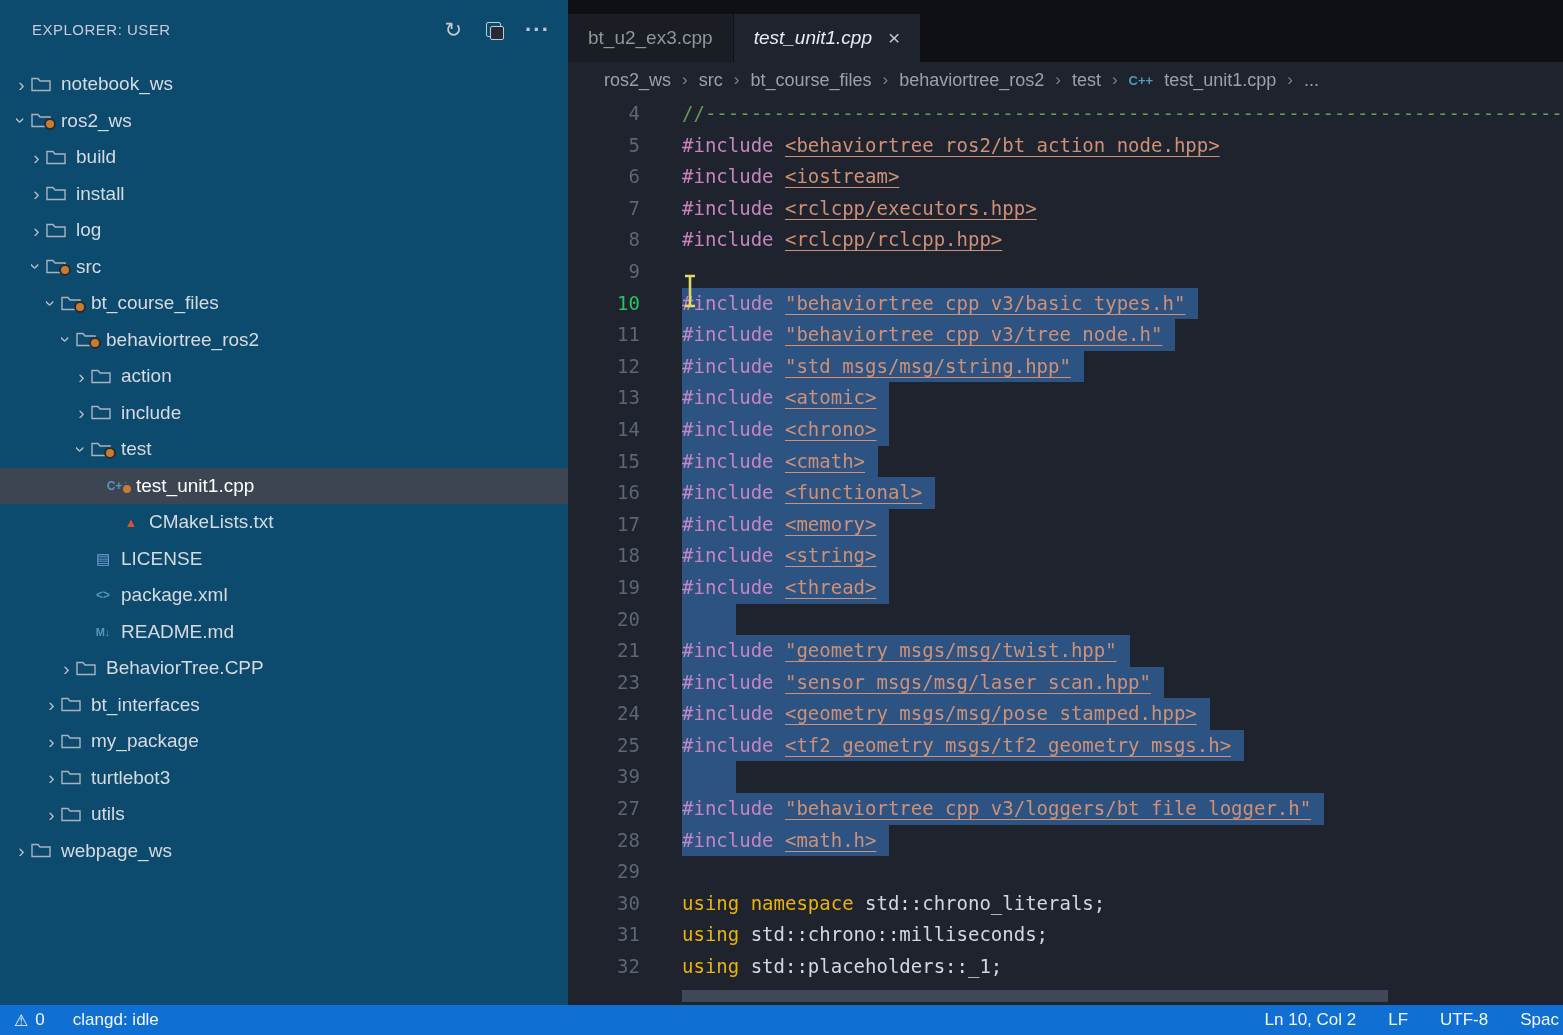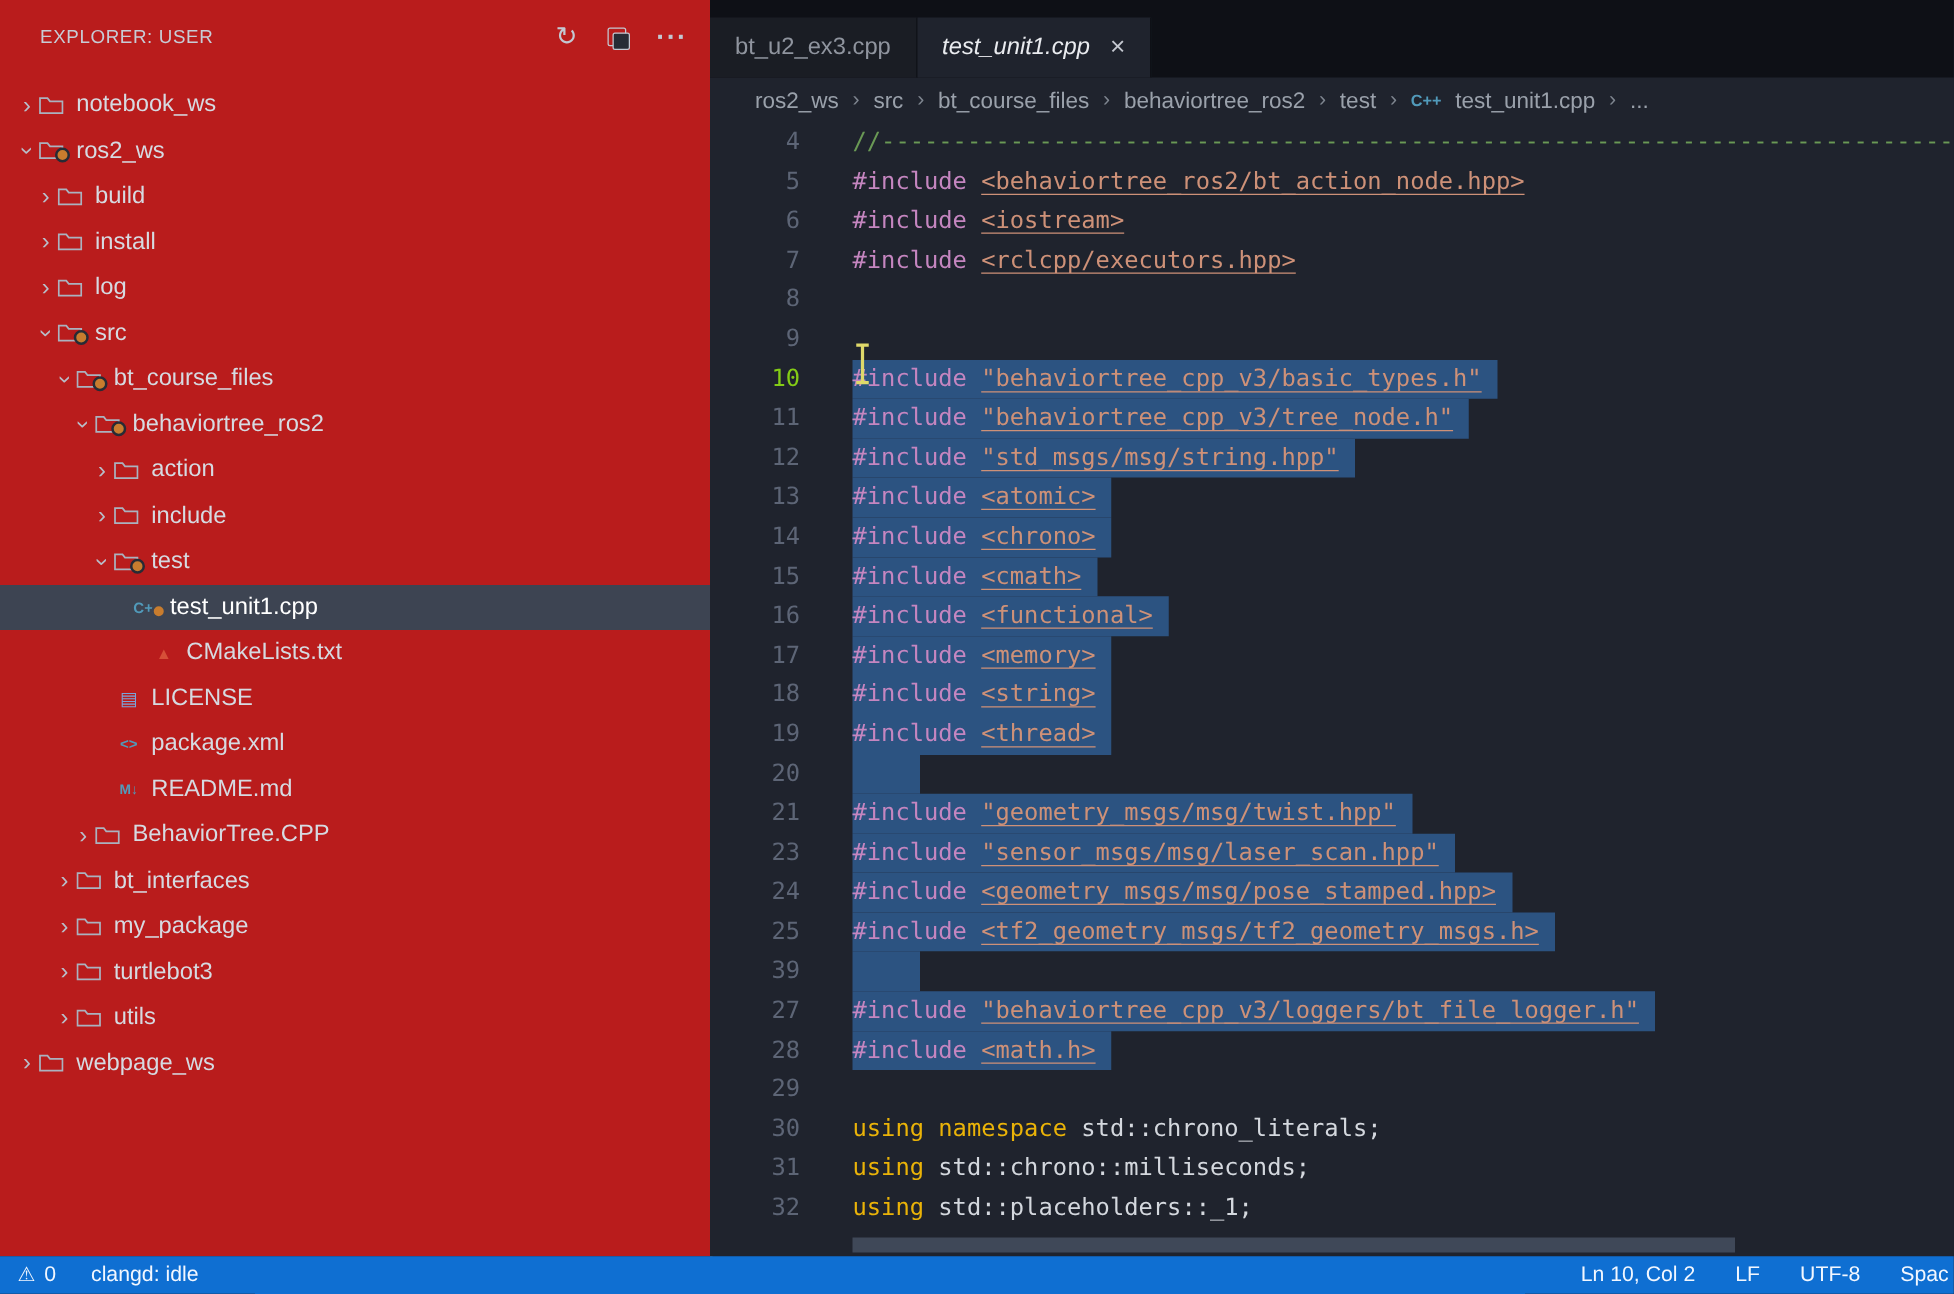--- a/index.html
+++ b/index.html
@@ -2,21 +2,21 @@
 <html><head>
 <meta charset="utf-8">
 <style>
   html,body{margin:0;padding:0}
   body{
     width:1563px;height:1035px;position:relative;overflow:hidden;
     background:#1f232d;font-family:"Liberation Sans",sans-serif;
     -webkit-font-smoothing:antialiased;
   }
   
-  .sidebar{position:absolute;left:0;top:0;width:568px;height:1005px;background:#b91c1c;border-right:2px solid #bef264}
+  .sidebar{position:absolute;left:0;top:0;width:568px;height:1005px;background:#0c4a6e;border-right:2px solid #bef264}
   .sb-header{display:flex;align-items:center;height:58px;padding:0 18px 0 32px}
   .sb-title{font-size:15px;color:#c7ccd6;letter-spacing:.5px}
   .sb-actions{margin-left:auto;display:flex;gap:24px;align-items:center;color:#c3c8d2}
   .sb-actions .act{cursor:pointer;display:flex;align-items:center;justify-content:center;height:22px}
   .icon-refresh{font-size:21px;line-height:1}
   .icon-collapse{position:relative;width:13px;height:13px;border:1.6px solid #c3c8d2;border-radius:2px;display:inline-block}
   .icon-collapse::before{content:"";position:absolute;left:3px;top:3px;width:12px;height:12px;border:1.6px solid #c3c8d2;border-radius:2px;background:#272b35}
   .icon-more{font-size:22px;letter-spacing:1px;line-height:.5;font-weight:700}
   .tree{padding-top:8px}
   .row{display:flex;align-items:center;height:36.5px;font-size:19px;color:#d6dae1;cursor:pointer;white-space:nowrap}
@@ -39,21 +39,21 @@
   .tab{height:48px;display:flex;align-items:center;padding:0 20px;font-size:19px;background:#1a1d24;color:#8f949e;border-right:1px solid #0e1016;cursor:pointer}
   .tab.active{background:#1f232d;color:#e9ebef;font-style:italic}
   .tab .close{margin-left:16px;font-size:21px;color:#c4c8d0;font-style:normal}
   .breadcrumbs{height:36px;display:flex;align-items:center;padding-left:36px;font-size:18px;color:#9aa1ab;gap:11px;white-space:nowrap}
   .bc-item{cursor:pointer}
   .bc-sep{color:#7e858f;font-size:17px}
   .bc-fileicon{color:#519aba;font-weight:700;font-size:13px}
   .code{position:relative;height:907px;overflow:hidden;font-family:"DejaVu Sans Mono",monospace;font-size:19px;line-height:31.6px;cursor:text}
   .cl{display:flex}
   .ln{flex:0 0 72px;text-align:right;color:#5d6576}
-  .ln.active{color:#84cc16}
+  .ln.active{color:#22c55e}
   .lt{margin-left:42px;white-space:pre}
   .lt.sel{background:#2c5381;padding-right:13px}
   .lt.sel.empty{width:54px;padding-right:0}
   .tk-c{color:#6a9955}
   .tk-m{color:#c586c0}
   .tk-s{color:#ce9178;text-decoration:underline;text-underline-offset:4px;text-decoration-thickness:1px}
   .tk-k{color:#eab308}
   .tk-p{color:#d4d8de}
   .ibeam{position:absolute;left:114px;top:176px;pointer-events:none}
   .hscroll{position:absolute;left:114px;bottom:3px;width:706px;height:12px;background:rgba(116,134,160,.38)}
@@ -307,20 +307,21 @@
       <div class="cl">
         <span class="ln">6</span>
         <span class="lt"><span class="tk-m">#include </span><span class="tk-s">&lt;iostream&gt;</span></span>
       </div>
       <div class="cl">
         <span class="ln">7</span>
         <span class="lt"><span class="tk-m">#include </span><span class="tk-s">&lt;rclcpp/executors.hpp&gt;</span></span>
       </div>
       <div class="cl">
         <span class="ln">8</span>
+        <span class="lt"><span class="tk-m">#include </span><span class="tk-s">&lt;rclcpp/rclcpp.hpp&gt;</span></span>
       </div>
       <div class="cl">
         <span class="ln">9</span>
         <span class="lt"></span>
       </div>
       <div class="cl">
         <span class="ln active">10</span>
         <span class="lt sel"><span class="tk-m">#include </span><span class="tk-s">"behaviortree_cpp_v3/basic_types.h"</span></span>
       </div>
       <div class="cl">

